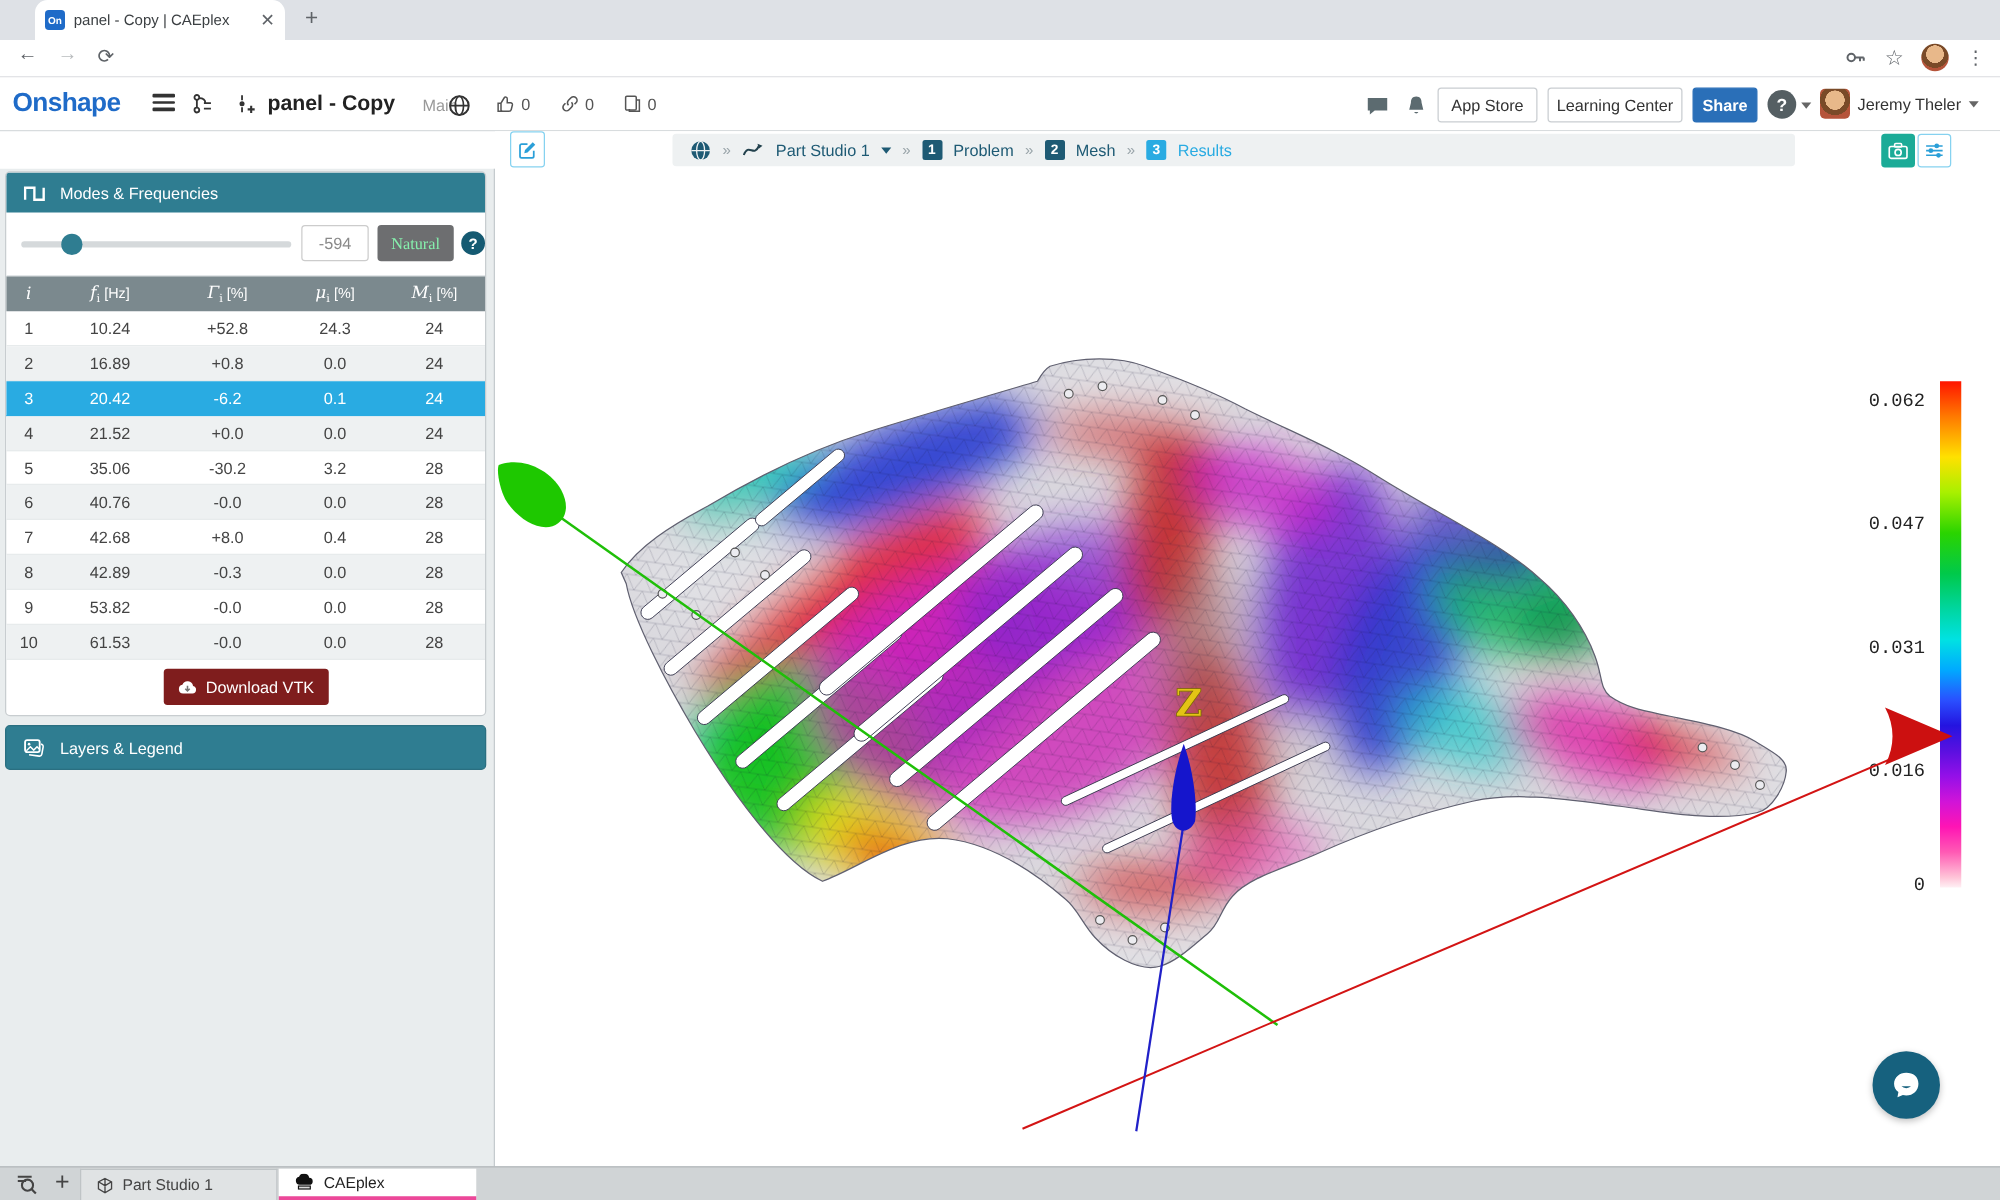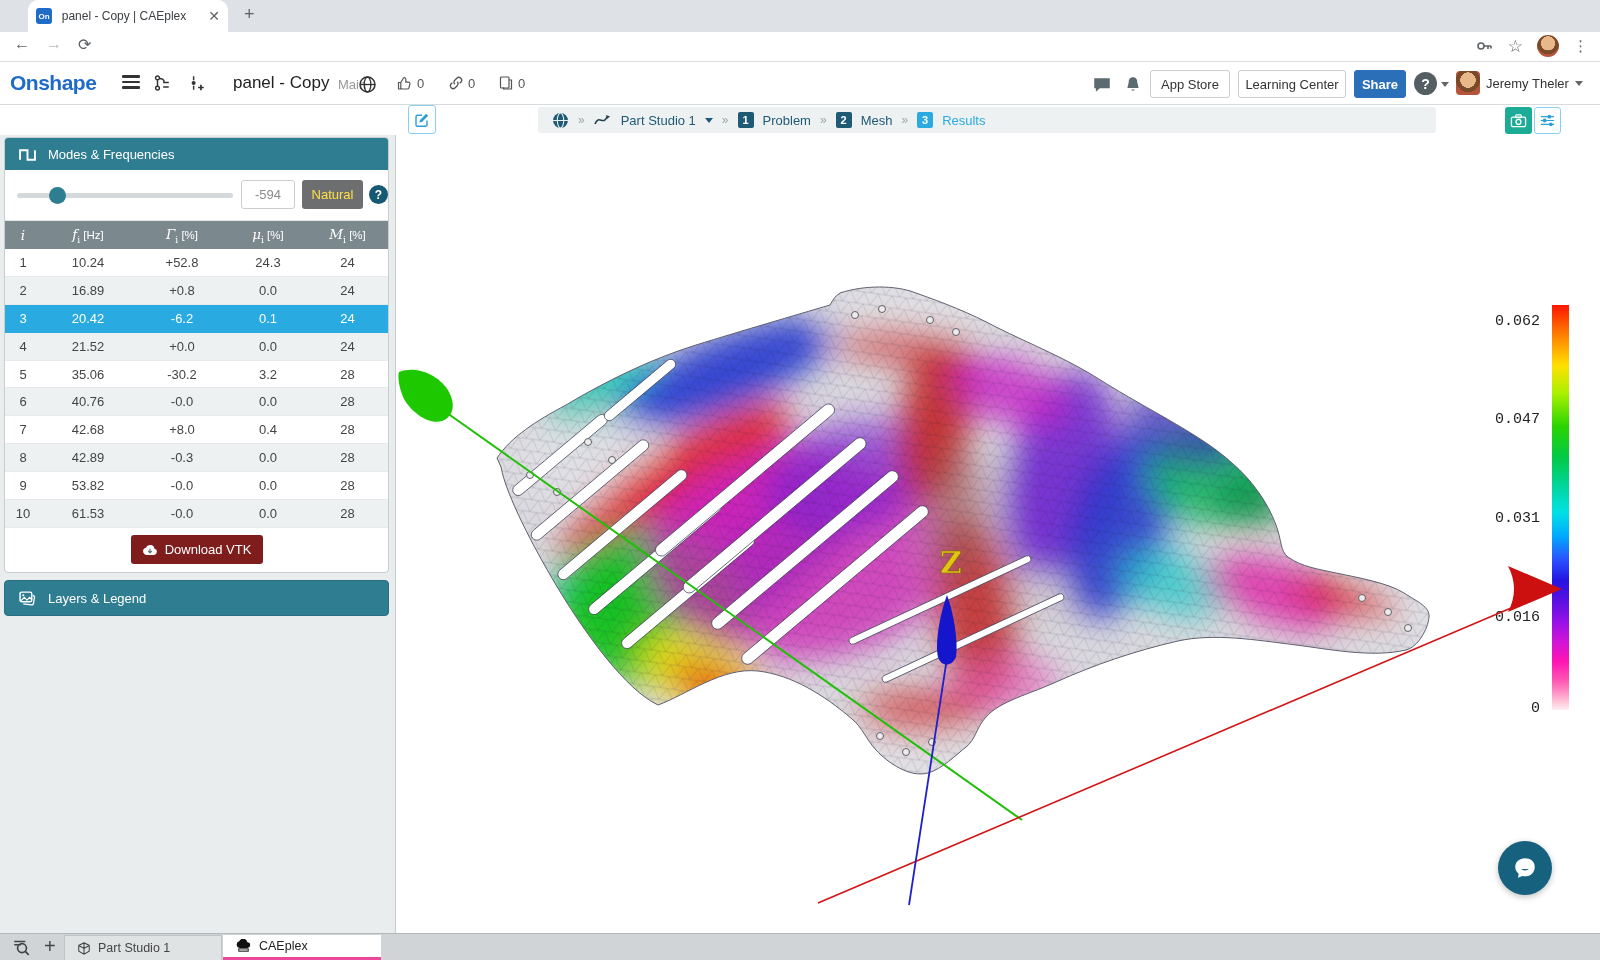--- a/index.html
+++ b/index.html
@@ -4,41 +4,41 @@
 <style>
   html,body{margin:0;padding:0;background:#fff;}
   .screen{position:relative;width:1600px;height:960px;overflow:hidden;
     font-family:"Liberation Sans",sans-serif;font-size:13px;color:#333;background:#fff;}
   .abs{position:absolute;}
   svg{display:block;}
 
   
   .tabstrip{position:absolute;left:0;top:0;width:1600px;height:32px;background:#dee1e6;}
   .btab{position:absolute;left:28px;top:0;width:200px;height:32px;background:#fff;
-    border-radius:10px 10px 0 0;display:flex;align-items:center;padding:0 8px;box-sizing:border-box;text-align:center;}
+    border-radius:10px 10px 0 0;display:flex;align-items:center;padding:0 8px;box-sizing:border-box;}
   .favicon{width:16px;height:16px;background:#1f6bc8;border-radius:3px;color:#fff;font-size:8px;font-weight:bold;
     display:flex;align-items:center;justify-content:center;flex:0 0 16px;}
   .btab-title{margin-left:7px;font-size:12px;color:#3c4043;white-space:nowrap;overflow:hidden;text-overflow:ellipsis;width:130px;}
   .btab-close{margin-left:auto;color:#5f6368;font-size:14px;}
   .newtab{position:absolute;left:244px;top:4px;font-size:18px;color:#5f6368;}
   .urlrow{position:absolute;left:0;top:32px;width:1600px;height:30px;background:#fff;border-bottom:1px solid #dadce0;box-sizing:border-box;}
   .navglyph{position:absolute;top:3px;font-size:16px;color:#5f6368;}
   .urlpill{position:absolute;left:104px;top:4px;width:1296px;height:22px;border-radius:11px;background:#f1f3f4;
     display:flex;align-items:center;padding:0 12px;box-sizing:border-box;}
   .urltext{font-size:12.5px;color:#202124;margin-left:8px;white-space:nowrap;}
   .avatar{border-radius:50%;background:radial-gradient(circle at 50% 38%,#e8b88a 0 40%,#7a4a28 41% 62%,#b5543a 63% 100%);}
   .urlicons{position:absolute;right:12px;top:3px;display:flex;align-items:center;gap:14px;color:#5f6368;}
 
   
   .osheader{position:absolute;left:0;top:62px;width:1600px;height:43px;background:#fff;border-bottom:1px solid #d8dcde;box-sizing:border-box;}
   .oslogo{position:absolute;left:10px;top:9px;font-size:21px;font-weight:bold;color:#1f6bc8;letter-spacing:-0.5px;}
   .hamb{position:absolute;left:122px;top:13px;width:18px;}
   .hamb div{height:2.5px;background:#333;margin-bottom:3px;border-radius:1px;}
   .hicon{position:absolute;top:12px;}
-  .doctitle{position:absolute;left:233px;top:11px;font-size:17px;font-weight:normal;color:#222;text-align:right;}
+  .doctitle{position:absolute;left:214px;top:11px;font-size:17px;font-weight:bold;color:#222;text-align:right;}
   .docws{position:absolute;left:338px;top:15px;font-size:13px;color:#999;}
   .cnt{position:absolute;top:13px;display:flex;align-items:center;gap:4px;color:#555;font-size:13px;}
   .hbtn{position:absolute;top:8px;height:28px;border:1px solid #c9cdd1;border-radius:3px;background:#fff;
     display:flex;align-items:center;justify-content:center;font-size:13px;color:#333;box-sizing:border-box;}
   .sharebtn{background:#2a6fb8;border-color:#2a6fb8;color:#fff;font-weight:bold;}
   .helpcirc{position:absolute;left:1414px;top:10px;width:23px;height:23px;border-radius:50%;background:#555f63;
     color:#fff;font-weight:bold;font-size:14px;display:flex;align-items:center;justify-content:center;}
   .caret{width:0;height:0;border-left:4px solid transparent;border-right:4px solid transparent;border-top:5px solid #666;display:inline-block;}
   .username{position:absolute;left:1486px;top:14px;font-size:13px;color:#333;display:flex;gap:6px;align-items:center;}
 
@@ -46,21 +46,21 @@
   .sidebar{position:absolute;left:0;top:105px;width:396px;height:828px;background:#e9edee;border-right:1px solid #c5cbce;box-sizing:border-box;margin-top:30px;}
   .card{position:absolute;left:4px;width:385px;background:#fff;border:1px solid #c8cdd0;border-radius:4px;overflow:hidden;box-sizing:border-box;}
   .cardhead{height:32px;background:#2f7d91;display:flex;align-items:center;color:#fff;font-size:13px;}
   .cardhead .ic{margin:0 12px 0 14px;}
   .sliderrow{height:50px;position:relative;border-bottom:1px solid #e2e6e8;}
   .track{position:absolute;left:12px;top:23px;width:216px;height:5px;background:#d5d9db;border-radius:3px;}
   .knob{position:absolute;left:44px;top:17px;width:17px;height:17px;border-radius:50%;background:#2f7d91;}
   .freqinput{position:absolute;left:236px;top:10px;width:54px;height:29px;border:1px solid #ccc;border-radius:3px;
     color:#8a8a8a;font-size:13px;text-align:center;font-family:"Liberation Sans",sans-serif;box-sizing:border-box;}
   .naturalbtn{position:absolute;left:297px;top:10px;width:61px;height:29px;background:#6d6e70;border:none;border-radius:3px;
-    color:#fde047;font-size:13px;font-family:Liberation Sans, sans-serif;}
+    color:#86efac;font-size:13px;font-family:Liberation Serif, serif;}
   .help2{position:absolute;left:364px;top:15px;width:19px;height:19px;border-radius:50%;background:#155a72;color:#fff;
     font-size:12px;font-weight:bold;display:flex;align-items:center;justify-content:center;}
   .mtable{width:100%;}
   .mth{display:grid;grid-template-columns:36px 94px 94px 78px 81px;height:28px;background:#7b898e;color:#fff;
     align-items:center;font-family:"DejaVu Serif",serif;font-size:13.5px;}
   .mth div{text-align:center;}
   .mth .sym{font-style:italic;}
   .mth sub{font-size:9px;}
   .mth .unit{font-size:11.5px;font-family:"Liberation Sans",sans-serif;}
   .mrow{display:grid;grid-template-columns:36px 94px 94px 78px 81px;height:27.9px;align-items:center;font-size:13px;color:#444;

